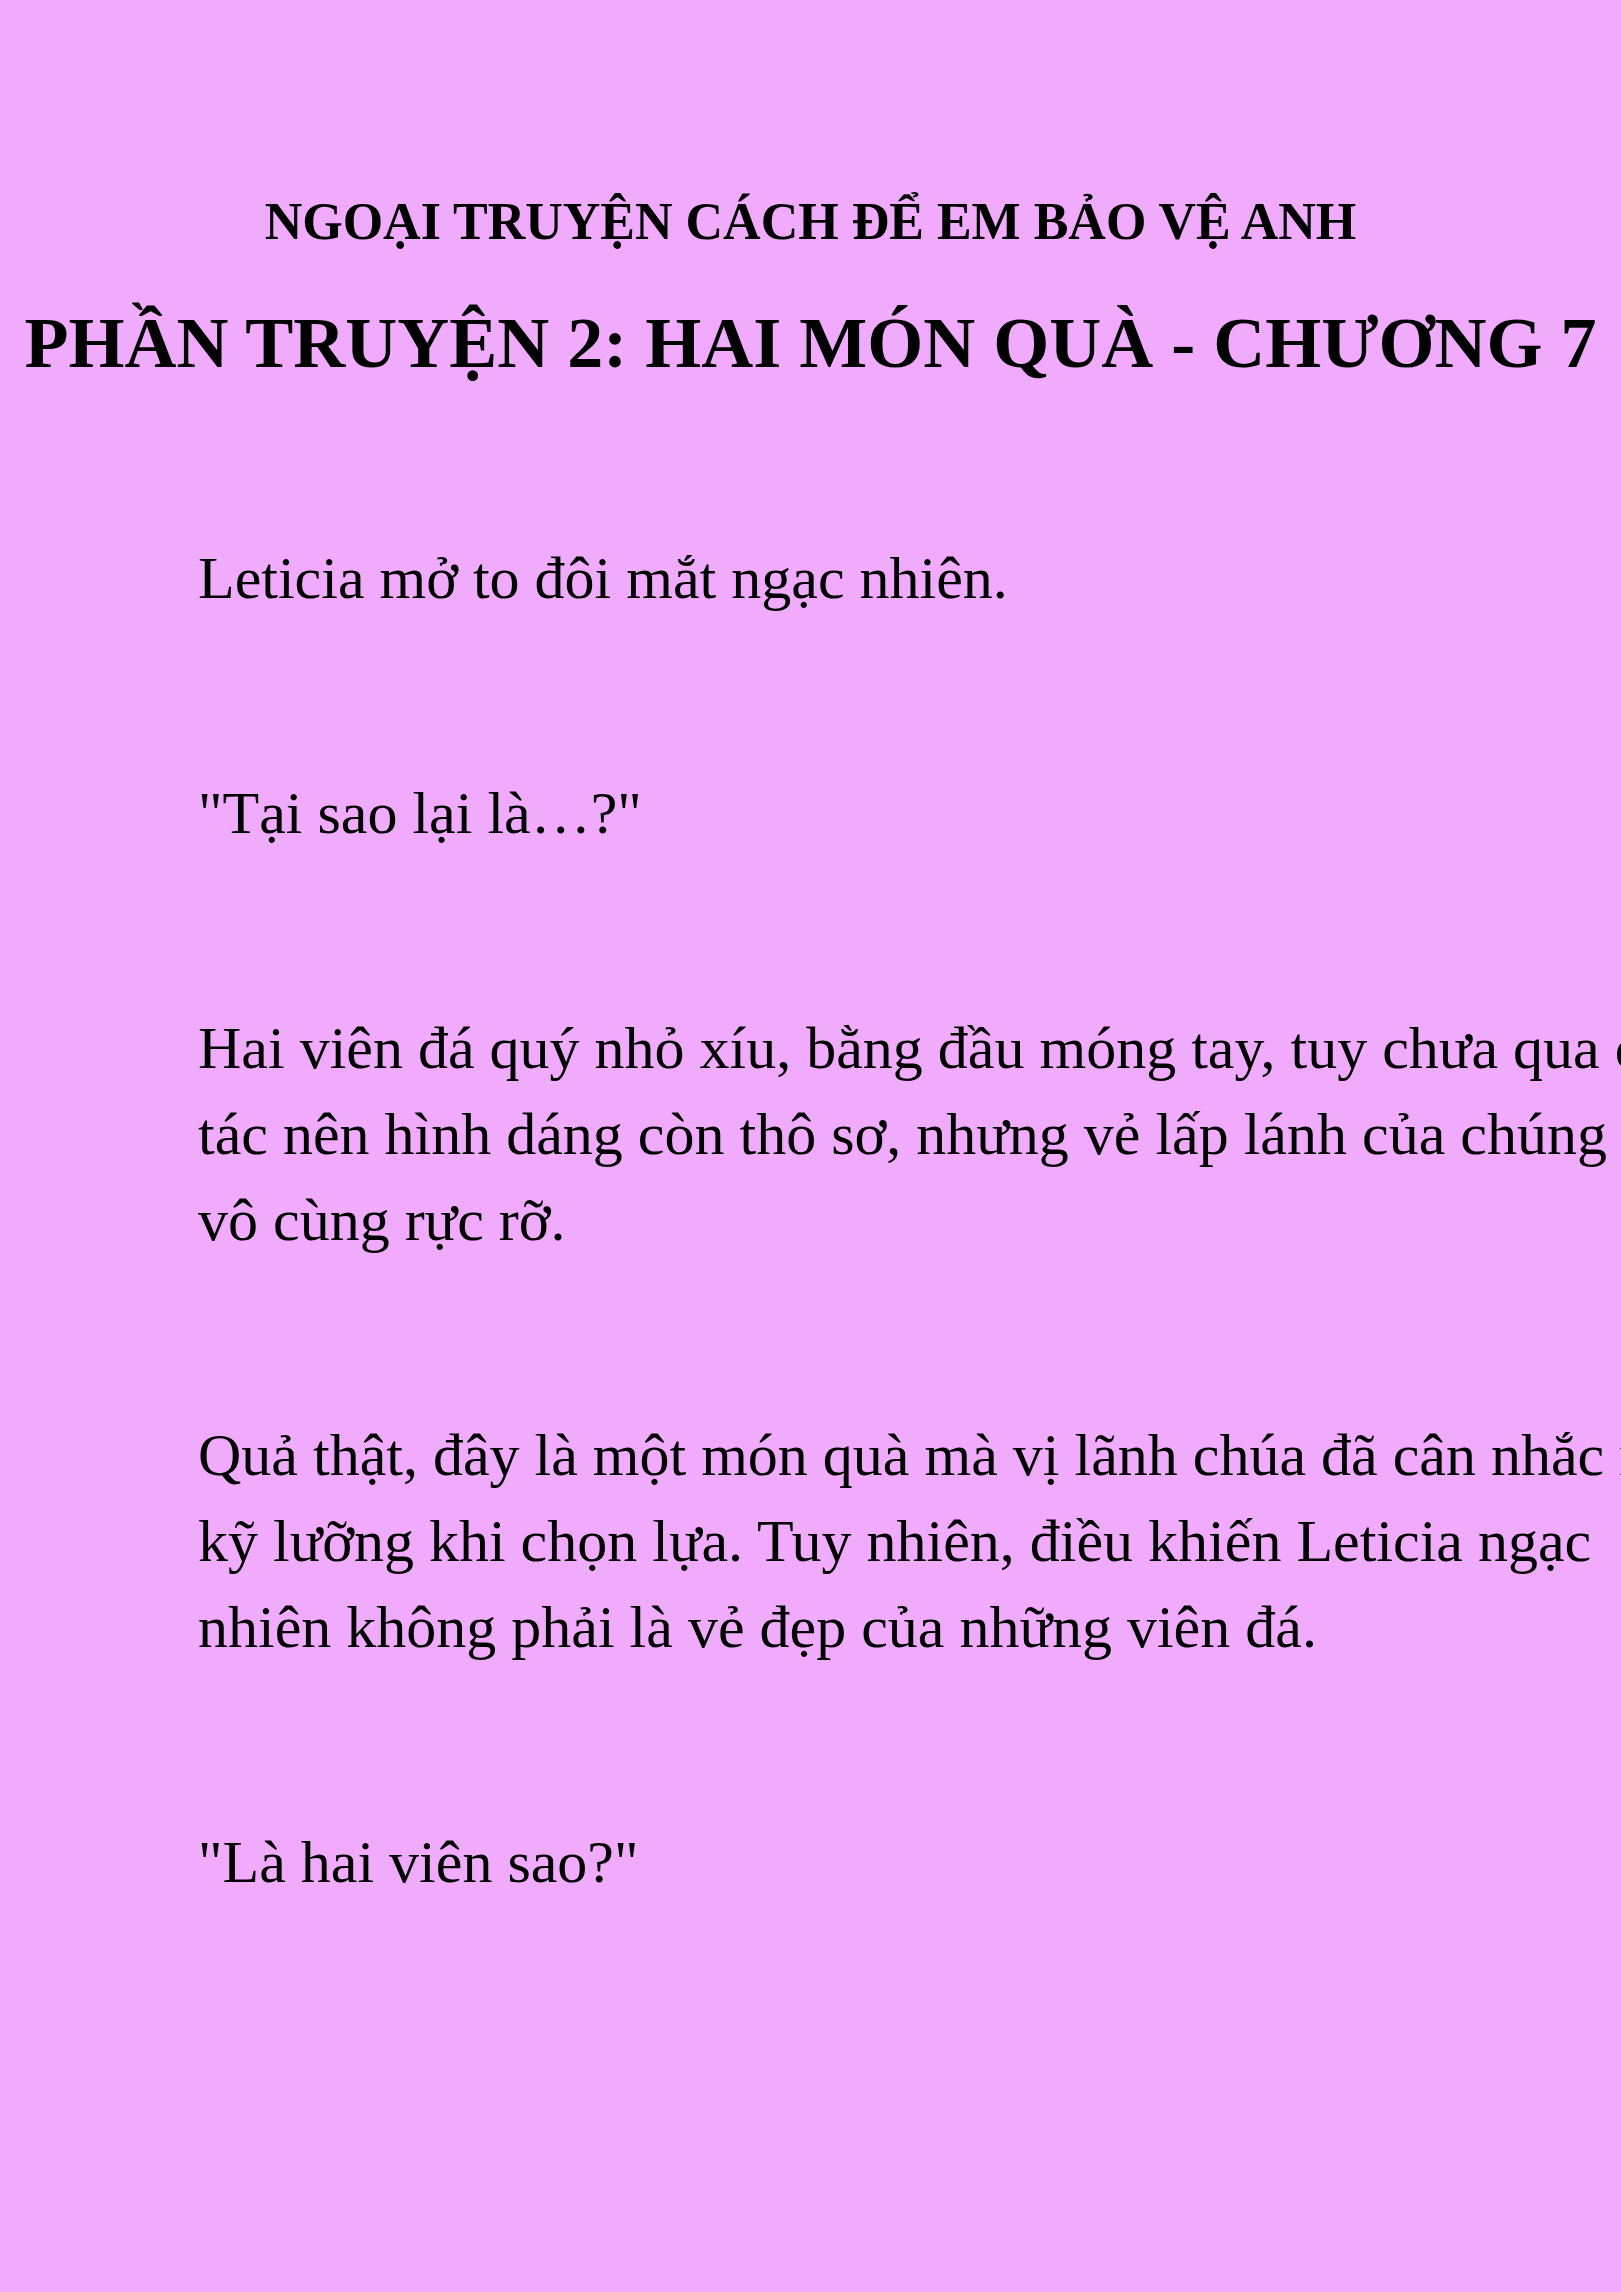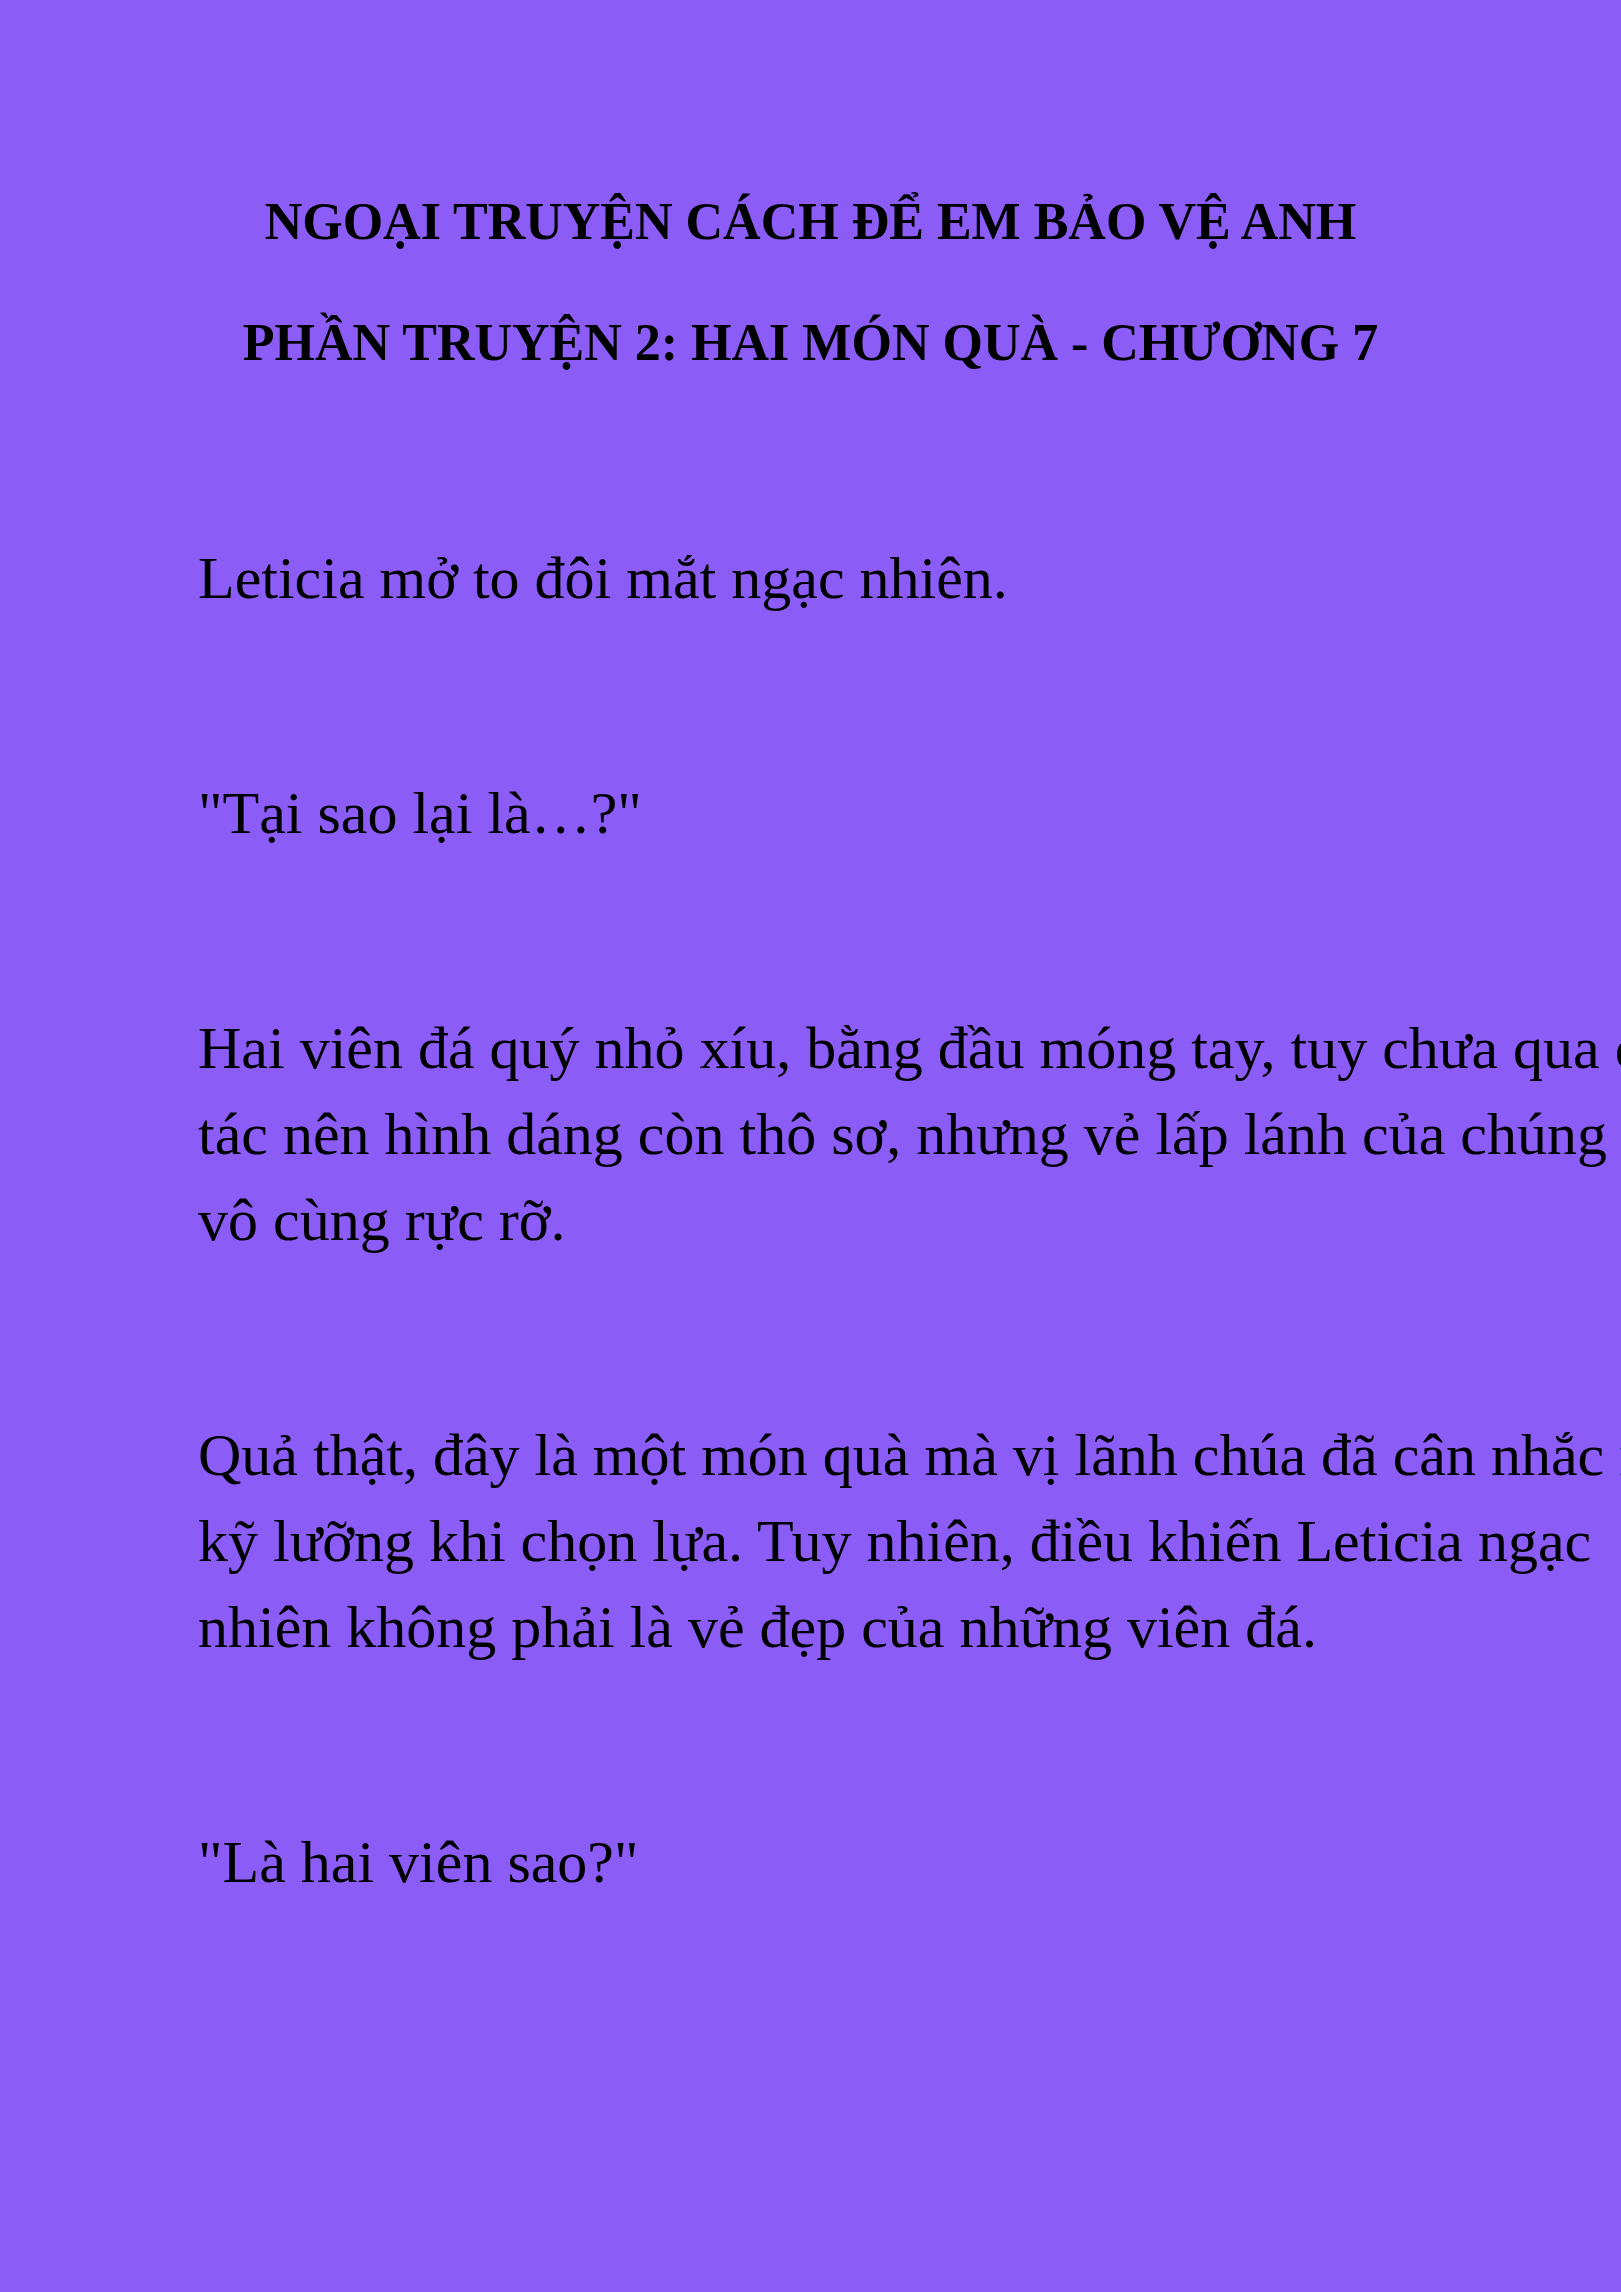--- a/index.html
+++ b/index.html
@@ -4,36 +4,36 @@
 <style>
   html, body {
     margin: 0;
     padding: 0;
     background: #ffffff;
   }
   .page {
     position: relative;
     width: 1621px;
     height: 2293px;
-    background: #8b5cf6;
+    background: #f0abfc;
     color: #000000;
     font-family: "Liberation Serif", "DejaVu Serif", serif;
     overflow: hidden;
   }
   .doc-title {
     margin: 179px 0 0 0;
     font-size: 52px;
     font-weight: bold;
     line-height: 86px;
     text-align: center;
     letter-spacing: 0;
   }
   .doc-subtitle {
     margin: 35px 0 0 0;
-    font-size: 52px;
+    font-size: 72px;
     font-weight: bold;
     line-height: 86px;
     text-align: center;
   }
   .body-para {
     margin: 149px 147px 0 198px;
     font-size: 60px;
     font-weight: normal;
     line-height: 86px;
     white-space: pre;

